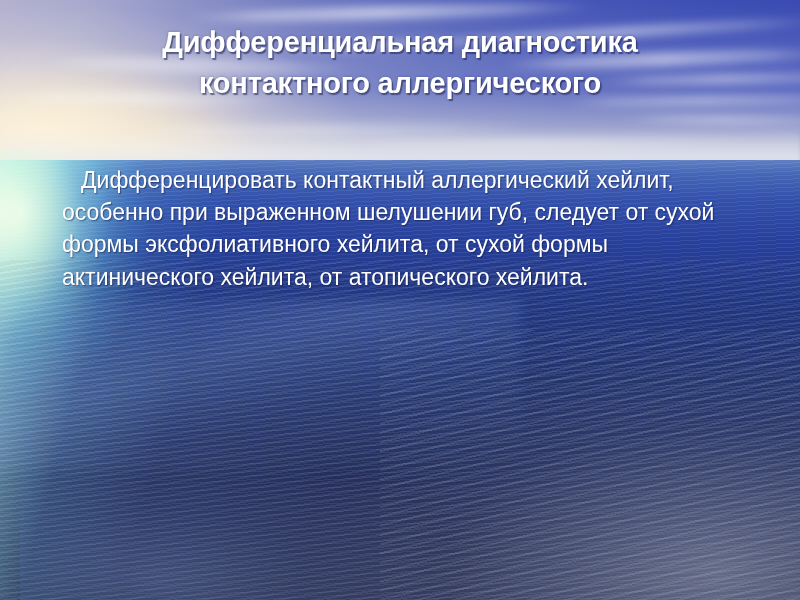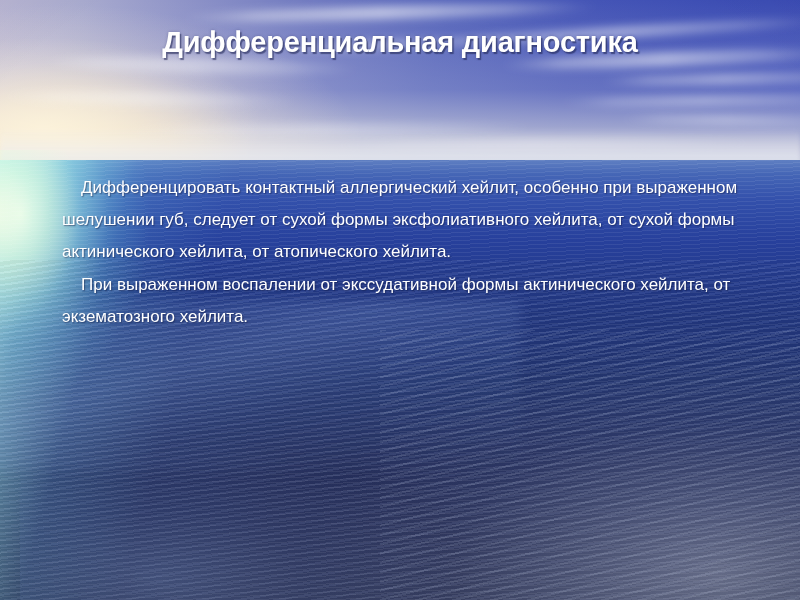--- a/index.html
+++ b/index.html
@@ -206,23 +206,23 @@
     color: #ffffff;
     font-size: 29px;
     font-weight: bold;
     line-height: 41px;
     letter-spacing: -0.2px;
     text-shadow: 1.5px 1.5px 1px rgba(30,35,80,0.55),
                  0 0 3px rgba(40,45,95,0.35);
   }
   .body-text {
     position: absolute;
-    left: 62px; top: 172px; width: 700px;
+    left: 62px; top: 164px; width: 700px;
     color: #ffffff;
-    font-size: 17px;
+    font-size: 23px;
     line-height: 32.2px;
     text-shadow: 1px 1px 1.4px rgba(16,24,64,0.55);
   }
   .body-text p { margin: 0; }
   .body-text p + p { margin-top: 0; }
   .indent-first { text-indent: 19px; }
 </style>
 </head>
 <body>
 
@@ -256,21 +256,21 @@
     <div class="ripples3"></div>
     <div class="sheen"></div>
     <div class="sheen2"></div>
     <div class="vignette"></div>
   </div>
 
   <div class="content">
 
     <div class="title">
       <div>Дифференциальная диагностика</div>
+      <div>контактного аллергического</div>
     </div>
 
     <div class="body-text">
       <p class="indent-first">Дифференцировать контактный аллергический хейлит, особенно при выраженном шелушении губ, следует от сухой формы эксфолиативного хейлита, от сухой формы актинического хейлита, от атопического хейлита.</p>
-      <p class="indent-first">При выраженном воспалении от экссудативной формы актинического хейлита, от экзематозного хейлита.</p>
     </div>
 
   </div>
 </div>
 
 </body></html>

